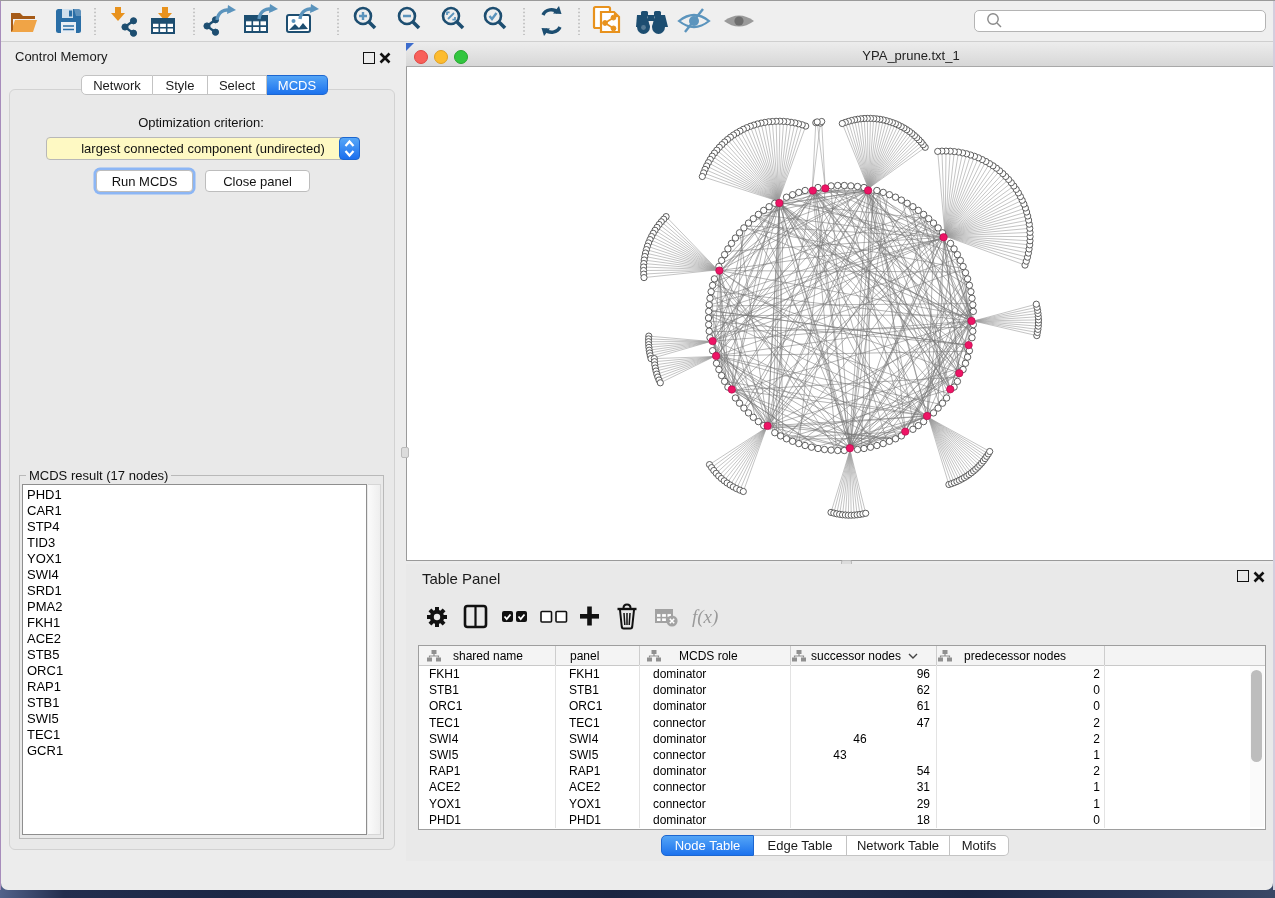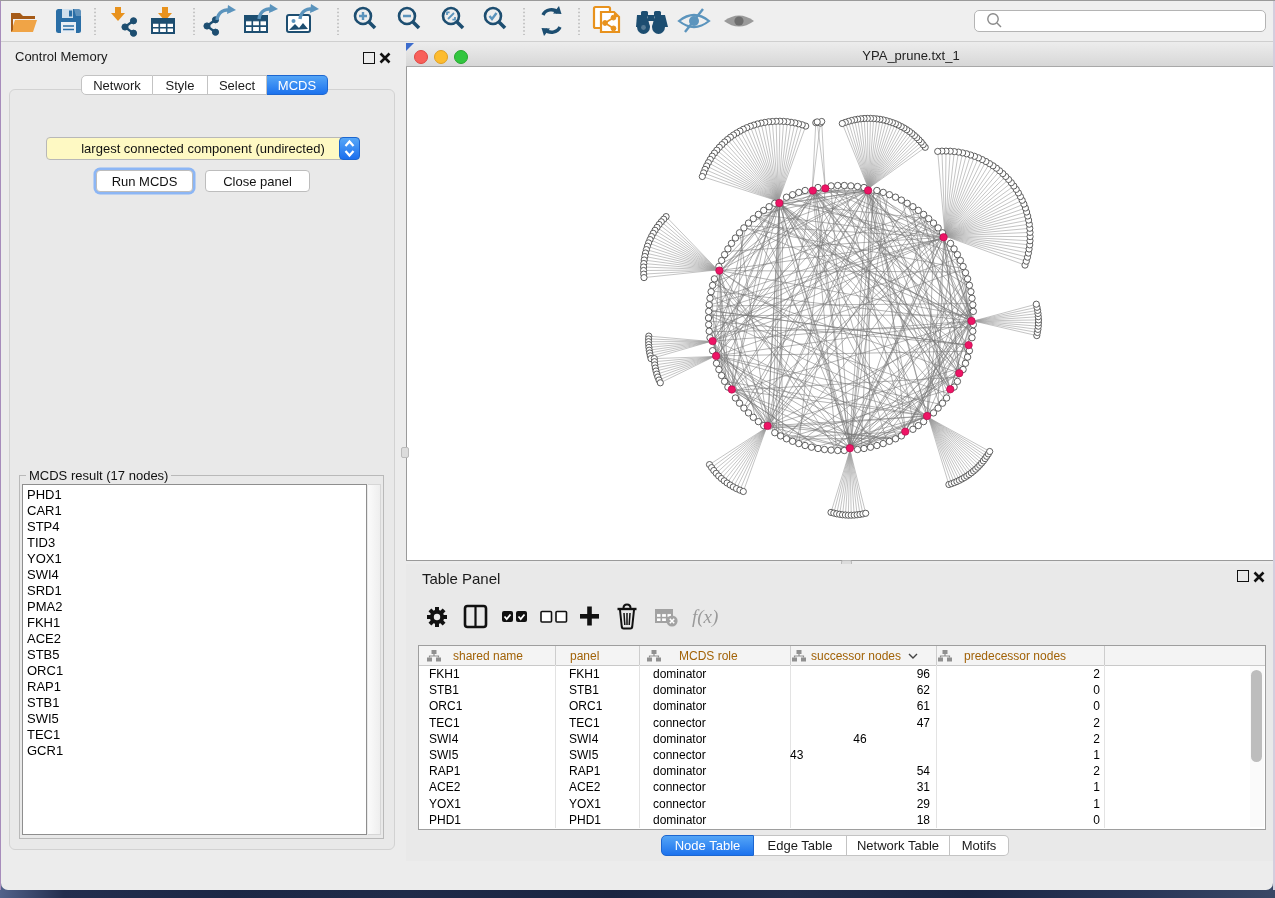--- a/index.html
+++ b/index.html
@@ -44,21 +44,21 @@
 #netwin{position:absolute;left:405px;top:42px;width:869px;height:518px}
 #nettitle{position:absolute;left:0;top:0;width:100%;height:24px;
  background:linear-gradient(#ececec,#d7d7d7);border-bottom:1px solid #a8a8a8;box-sizing:border-box}
 #netcanvas{position:absolute;left:0;top:24px;width:868px;height:494px;background:#fff;border:1px solid #9a9a9a;border-top:none;box-sizing:border-box}
 .tl{position:absolute;top:6.5px;width:12px;height:12px;border-radius:50%}
 #netname{position:absolute;top:5px;left:140px;width:730px;text-align:center;font-size:13px;color:#222}
 
 #tpanel{position:absolute;left:405px;top:563px;width:870px;height:297px;background:#e9e9e9}
 #tptitle{position:absolute;left:16px;top:6px;font-size:15px;color:#1a1a1a}
 #tbl{position:absolute;left:12px;top:81px;width:846px;height:183px;background:#fff;border:1px solid #9e9e9e}
-#thead{position:absolute;left:0;top:0;width:100%;height:19px;background:#f4f4f4;border-bottom:1px solid #c9c9c9;font-size:12px;color:#a16207}
+#thead{position:absolute;left:0;top:0;width:100%;height:19px;background:#f4f4f4;border-bottom:1px solid #c9c9c9;font-size:12px;color:#000000}
 .hcell{position:absolute;top:0;height:19px;border-right:1px solid #cdcdcd;display:flex;align-items:center;justify-content:center}
 .trow{position:absolute;left:0;width:100%;height:16px;font-size:12px;color:#000}
 .tcell{position:absolute;top:1px;white-space:nowrap}
 .vline{position:absolute;top:19px;width:0;border-left:1px solid #e3e3e3;height:163px}
 #tscroll{position:absolute;right:1px;top:20px;width:14px;height:161px;background:#fafafa}
 #tthumb{position:absolute;right:2px;top:4px;width:11px;height:92px;background:#bdbdbd;border-radius:6px}
 
 #sbar{position:absolute;left:0;top:859px;width:1273px;height:30px;background:#eeeeee;border-top:1px solid #c4c4c4}
 #memb{position:absolute;right:11px;top:5px;width:72px;height:22px;background:#fbfbfb;border:1px solid #a8a8a8;
  font-size:12px;color:#111;display:flex;align-items:center;justify-content:center;gap:5px}
@@ -183,20 +183,21 @@
 <svg width="12" height="12" style="position:absolute;left:378px;top:51px">
       <path d="M1.5,1.5 L10.5,10.5 M10.5,1.5 L1.5,10.5" stroke="#111" stroke-width="2.6"></path>
     </svg>
 <div id="cpinner"></div>
 <div class="seg" style="left:80px;top:74px">
   <div style="width:70px">Network</div>
       <div style="width:54px">Style</div>
   <div style="width:58px">Select</div>
       <div class="sel" style="width:60px">MCDS</div>
 </div>
+<div class="abs" style="left:0;top:114px;width:400px;text-align:center;font-size:13px;color:#111">Optimization criterion:</div>
 <div id="combo">largest connected component (undirected)
   <div id="combobtn"><svg width="19" height="21">
           <path d="M5.5,8 l4,-4.5 4,4.5 M5.5,13 l4,4.5 4,-4.5" stroke="#fff" stroke-width="2.2" fill="none"></path>
         </svg></div>
 </div>
 <div class="btn" style="left:95px;top:169px;width:95px;box-shadow:0 0 0 2.5px rgba(100,160,250,0.7)">Run MCDS</div>
 <div class="btn" style="left:204px;top:169px;width:103px">Close panel</div>
 <div id="grp">
       <div id="grplabel">MCDS result (17 nodes)</div>
   <div id="mlist">PHD1<br>CAR1<br>STP4<br>TID3<br>YOX1<br>SWI4<br>SRD1<br>PMA2<br>FKH1<br>ACE2<br>STB5<br>ORC1<br>RAP1<br>STB1<br>SWI5<br>TEC1<br>GCR1<br></div>
@@ -1164,21 +1165,21 @@
           <span class="tcell" style="left:10px">SWI4</span>
           <span class="tcell" style="left:150px">SWI4</span>
           <span class="tcell" style="left:234px">dominator</span>
           <span class="tcell" style="left:371px;width:140px;text-align:center">46</span>
           <span class="tcell" style="left:537px;width:144px;text-align:right">2</span>
         </div>
         <div class="trow" style="top:101px">
           <span class="tcell" style="left:10px">SWI5</span>
           <span class="tcell" style="left:150px">SWI5</span>
           <span class="tcell" style="left:234px">connector</span>
-          <span class="tcell" style="left:371px;width:140px;text-align:left">43</span>
+          <span class="tcell" style="left:351px;width:140px;text-align:center">43</span>
           <span class="tcell" style="left:537px;width:144px;text-align:right">1</span>
         </div>
         <div class="trow" style="top:117px">
           <span class="tcell" style="left:10px">RAP1</span>
           <span class="tcell" style="left:150px">RAP1</span>
           <span class="tcell" style="left:234px">dominator</span>
           <span class="tcell" style="left:371px;width:140px;text-align:right">54</span>
           <span class="tcell" style="left:537px;width:144px;text-align:right">2</span>
         </div>
         <div class="trow" style="top:133px">

